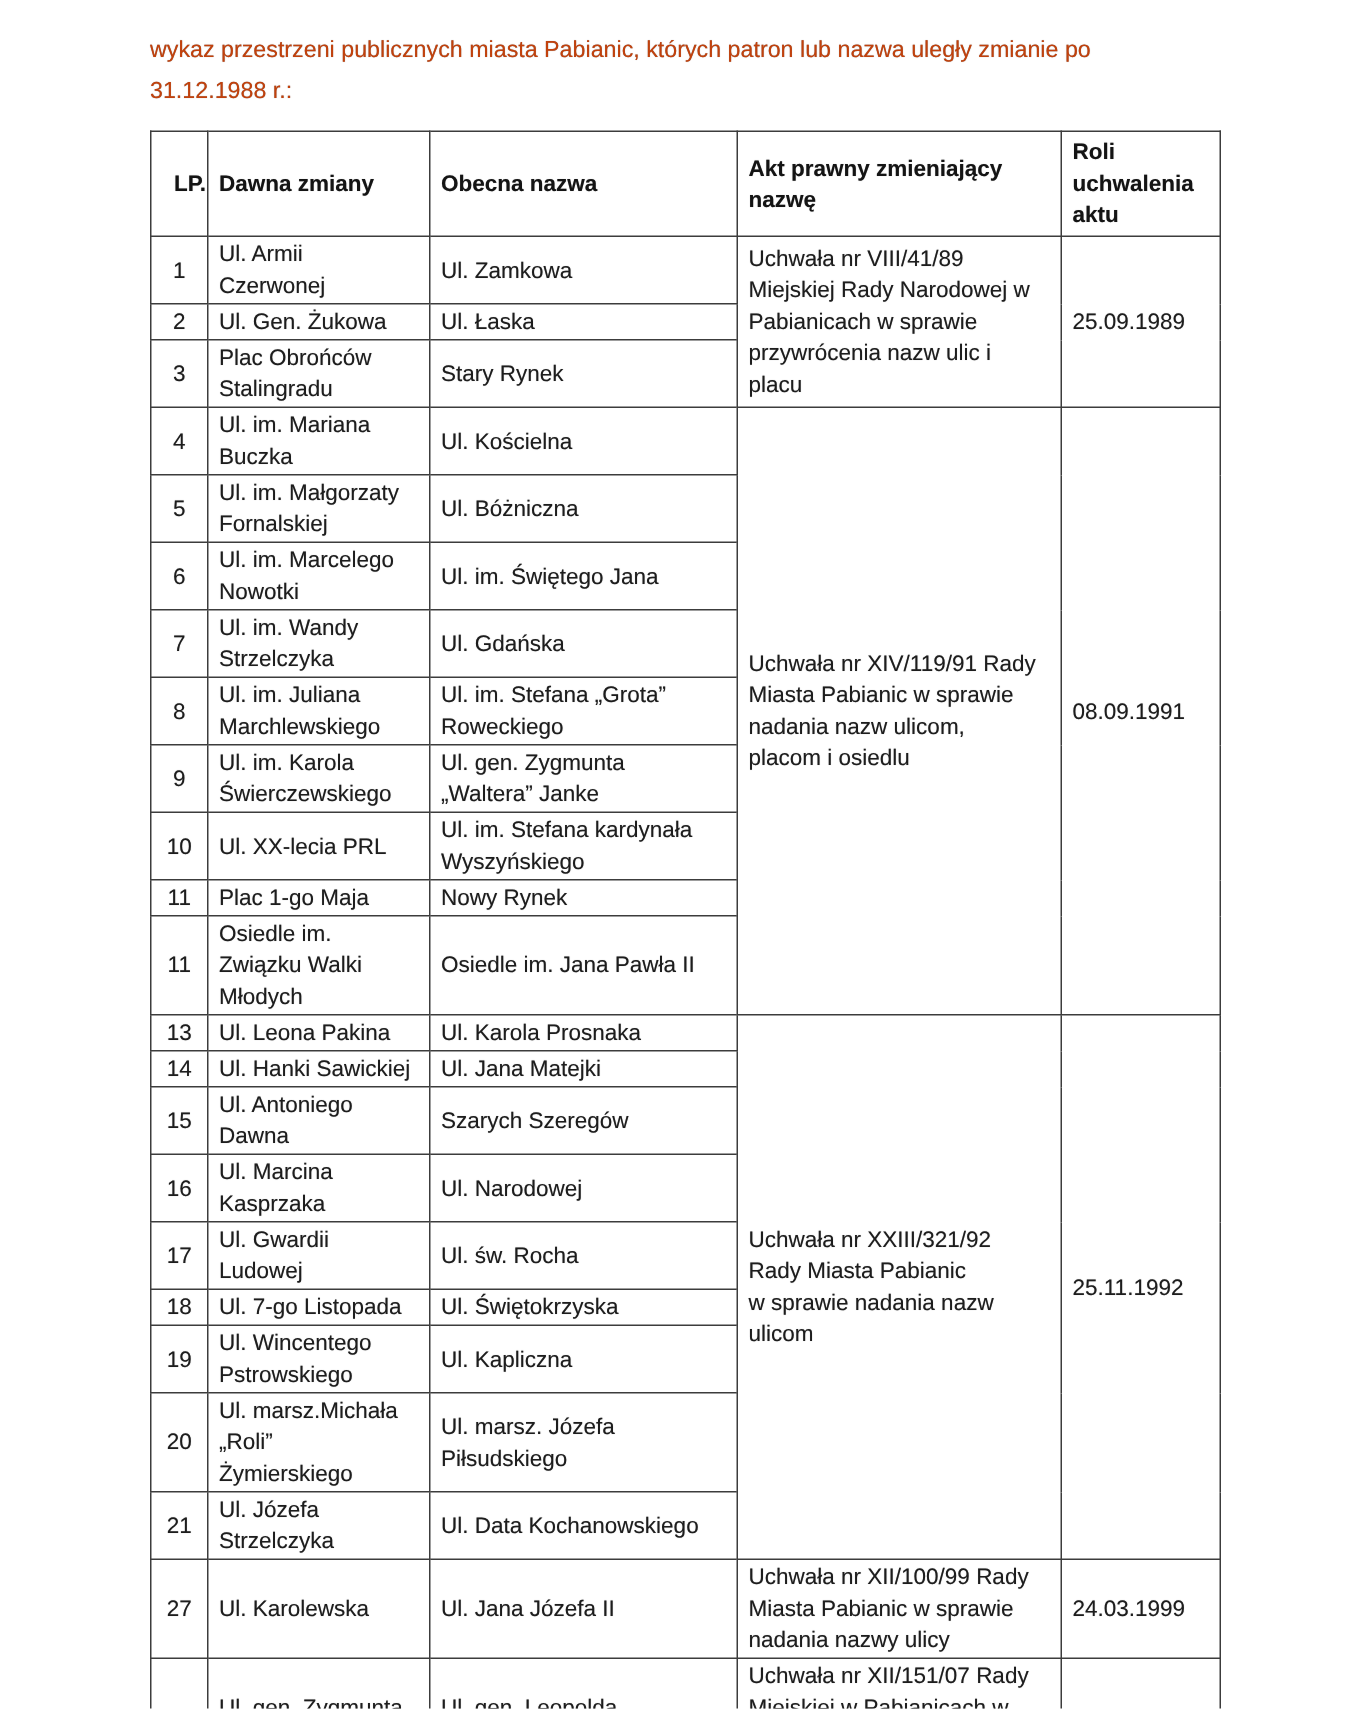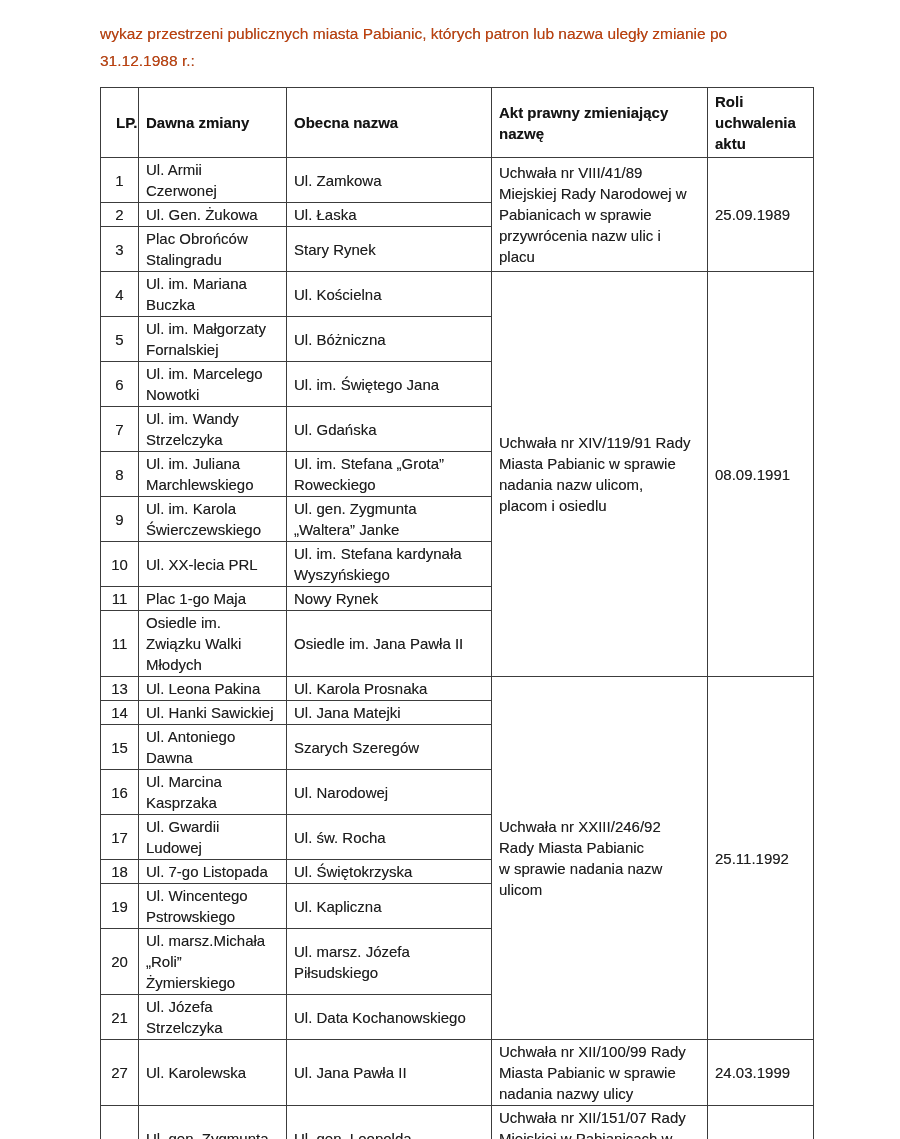--- a/index.html
+++ b/index.html
@@ -167,21 +167,21 @@
           <td class="col-lp">11</td>
           <td class="col-old">Osiedle im.
 Związku Walki
 Młodych</td>
           <td class="col-new">Osiedle im. Jana Pawła II</td>
         </tr>
         <tr>
           <td class="col-lp">13</td>
           <td class="col-old">Ul. Leona Pakina</td>
           <td class="col-new">Ul. Karola Prosnaka</td>
-          <td class="col-akt" rowspan="9">Uchwała nr XXIII/246/92
+          <td class="col-akt" rowspan="9">Uchwała nr XXIII/321/92
 Rady Miasta Pabianic
 w sprawie nadania nazw
 ulicom</td>
           <td class="col-date" rowspan="9">25.11.1992</td>
         </tr>
         <tr>
           <td class="col-lp">14</td>
           <td class="col-old">Ul. Hanki Sawickiej</td>
           <td class="col-new">Ul. Jana Matejki</td>
         </tr>
@@ -224,21 +224,21 @@
         </tr>
         <tr>
           <td class="col-lp">21</td>
           <td class="col-old">Ul. Józefa
 Strzelczyka</td>
           <td class="col-new">Ul. Data Kochanowskiego</td>
         </tr>
         <tr>
           <td class="col-lp">27</td>
           <td class="col-old">Ul. Karolewska</td>
-          <td class="col-new">Ul. Jana Pawła II</td>
+          <td class="col-new">Ul. Jana Józefa II</td>
           <td class="col-akt" rowspan="1">Uchwała nr XII/100/99 Rady
 Miasta Pabianic w sprawie
 nadania nazwy ulicy</td>
           <td class="col-date" rowspan="1">24.03.1999</td>
         </tr>
         <tr>
           <td class="col-lp">23</td>
           <td class="col-old">Ul. gen. Zygmunta
 Berlinga</td>
           <td class="col-new">Ul. gen. Leopolda

